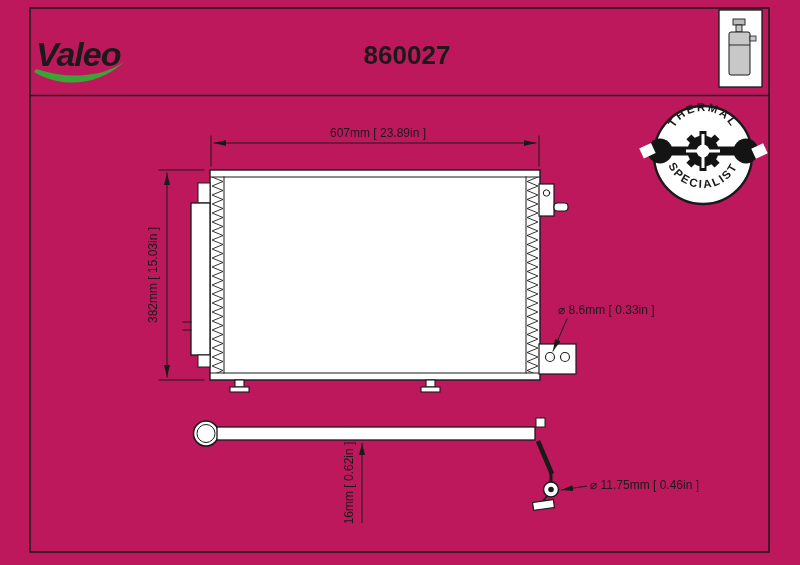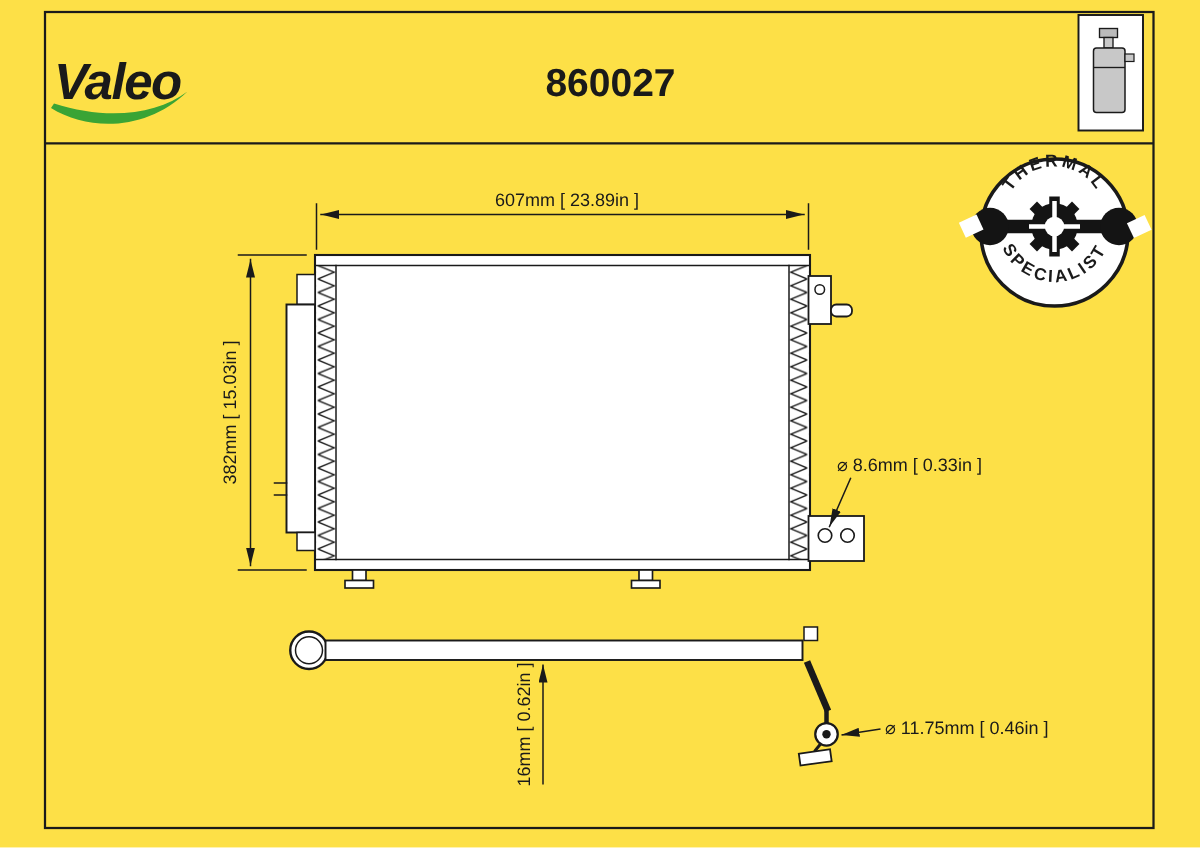--- a/index.html
+++ b/index.html
@@ -1,16 +1,16 @@
 <!DOCTYPE html>
 <html><head>
 <meta charset="utf-8">
 <style>
   html,body{margin:0;padding:0;background:#fff;}
-  .page{position:relative;width:800px;height:565px;background:#fde047;overflow:hidden;
+  .page{position:relative;width:800px;height:565px;background:#be185d;overflow:hidden;
         font-family:"Liberation Sans",sans-serif;}
   svg text{font-family:"Liberation Sans",sans-serif;fill:#1a1a1a;}
   .dim{font-size:12px;}
   .badge-txt{font-size:11.5px;font-weight:bold;letter-spacing:2px;}
 </style>
 </head>
 <body>
 
 <div class="page">
 <svg width="800" height="565" viewBox="0 0 800 565">

